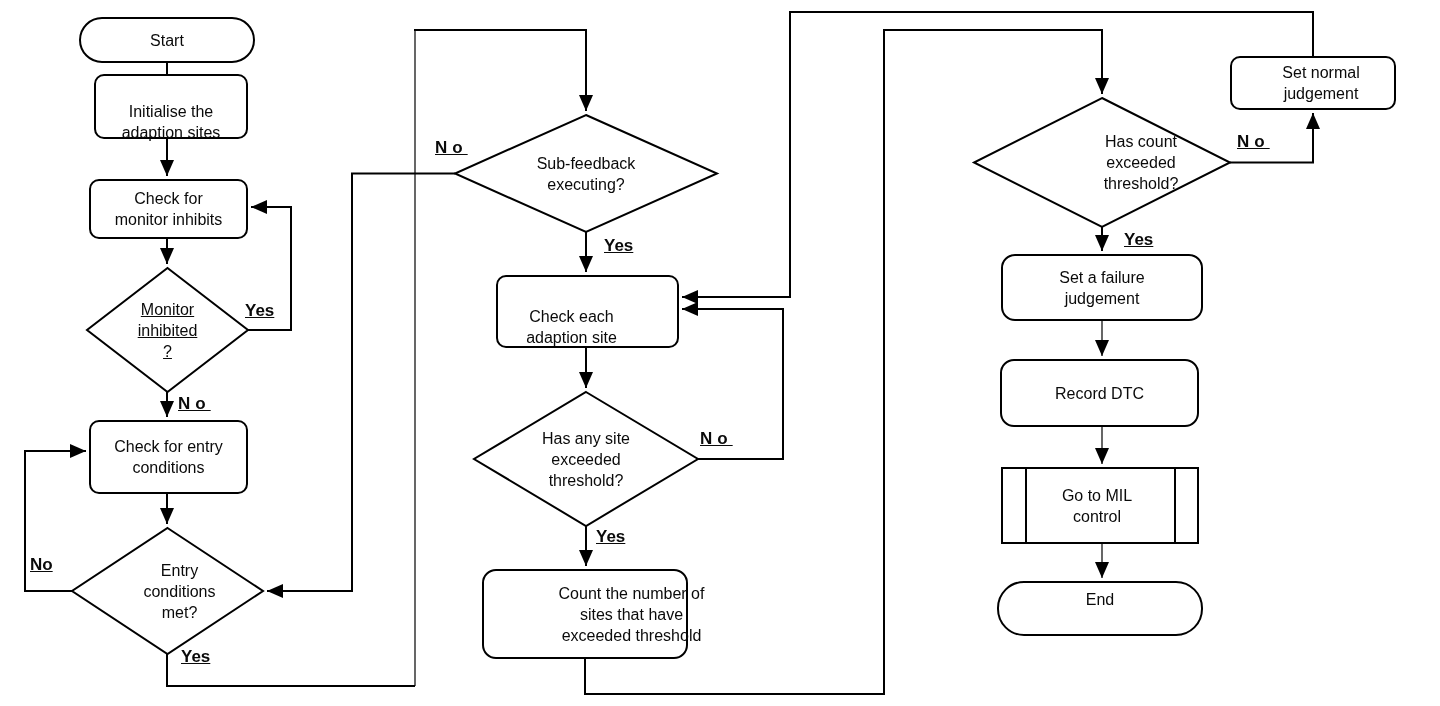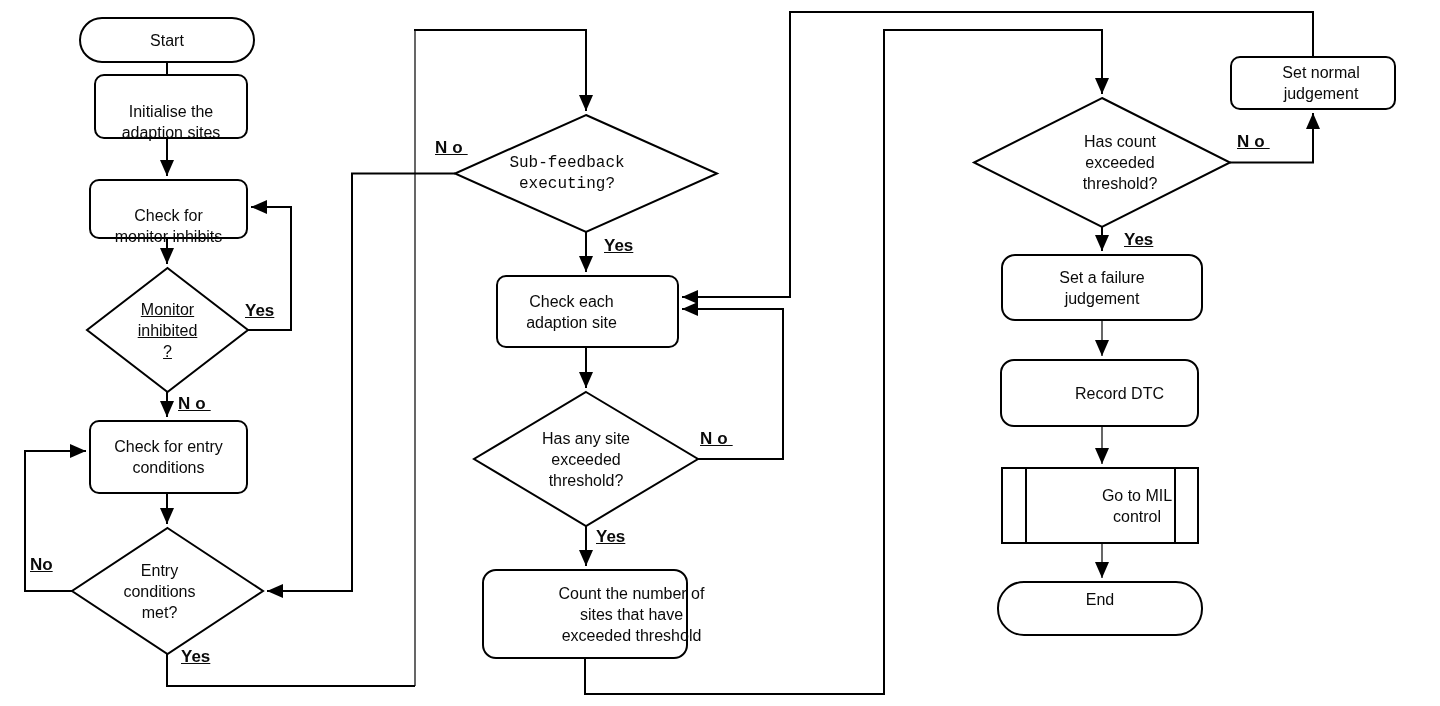--- a/index.html
+++ b/index.html
@@ -75,49 +75,49 @@
       <rect x="1002" y="468" width="196" height="75"></rect>
       <line x1="1026" y1="468" x2="1026" y2="543"></line>
       <line x1="1175" y1="468" x2="1175" y2="543"></line>
       <rect x="998" y="582" width="204" height="53" rx="26"></rect>
     </g>
   </svg>
 
   <div class="node-label" style="left:80px;top:18px;width:174px;height:44px;">Start</div>
   <div class="node-label" style="left:95px;top:90px;width:152px;height:63px;">Initialise the
 adaption sites</div>
-  <div class="node-label" style="left:90px;top:180px;width:157px;height:58px;margin-top:17px;">Check for
+  <div class="node-label" style="left:90px;top:180px;width:157px;height:58px;">Check for
 monitor inhibits</div>
   <div class="node-label" style="left:87px;top:268px;width:161px;height:124px;text-decoration:underline;">Monitor
 inhibited
 ?</div>
   <div class="node-label" style="left:90px;top:421px;width:157px;height:72px;">Check for entry
 conditions</div>
-  <div class="node-label" style="left:64px;top:528px;width:191px;height:126px;">Entry
+  <div class="node-label" style="left:84px;top:528px;width:191px;height:126px;">Entry
 conditions
 met?</div>
-  <div class="node-label" style="left:436px;top:115px;width:262px;height:117px;font-family:Liberation Mono, monospace;">Sub-feedback
+  <div class="node-label" style="left:455px;top:115px;width:262px;height:117px;">Sub-feedback
 executing?</div>
-  <div class="node-label" style="left:497px;top:276px;width:149px;height:71px;">Check each
+  <div class="node-label" style="left:497px;top:291px;width:149px;height:71px;">Check each
 adaption site</div>
   <div class="node-label" style="left:474px;top:392px;width:224px;height:134px;">Has any site
 exceeded
 threshold?</div>
   <div class="node-label" style="left:483px;top:570px;width:241px;height:88px;margin-left:28px;">Count the number of
 sites that have
 exceeded threshold</div>
-  <div class="node-label" style="left:992px;top:98px;width:256px;height:129px;">Has count
+  <div class="node-label" style="left:1013px;top:98px;width:256px;height:129px;">Has count
 exceeded
 threshold?</div>
   <div class="node-label" style="left:1231px;top:57px;width:164px;height:52px;margin-left:8px;">Set normal
 judgement</div>
   <div class="node-label" style="left:1002px;top:255px;width:200px;height:65px;">Set a failure
 judgement</div>
-  <div class="node-label" style="left:1001px;top:360px;width:197px;height:66px;padding-left:20px;">Record DTC</div>
-  <div class="node-label" style="left:1002px;top:468px;width:190px;height:75px;margin-left:40px;">Go to MIL
+  <div class="node-label" style="left:1001px;top:360px;width:197px;height:66px;">Record DTC</div>
+  <div class="node-label" style="left:1002px;top:468px;width:190px;height:75px;">Go to MIL
 control</div>
   <div class="node-label" style="left:998px;top:582px;width:204px;height:35px;">End</div>
 
   <span class="edge-label" style="left:245px;top:301px;">Yes</span>
   <span class="edge-label wide" style="left:178px;top:394px;">No</span>
   <span class="edge-label" style="left:30px;top:555px;">No</span>
   <span class="edge-label" style="left:181px;top:647px;">Yes</span>
   <span class="edge-label wide" style="left:435px;top:138px;">No</span>
   <span class="edge-label" style="left:604px;top:236px;">Yes</span>
   <span class="edge-label wide" style="left:700px;top:429px;">No</span>

